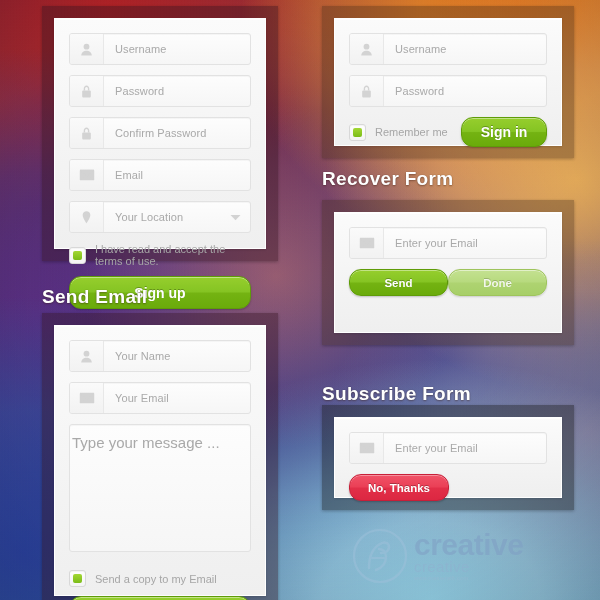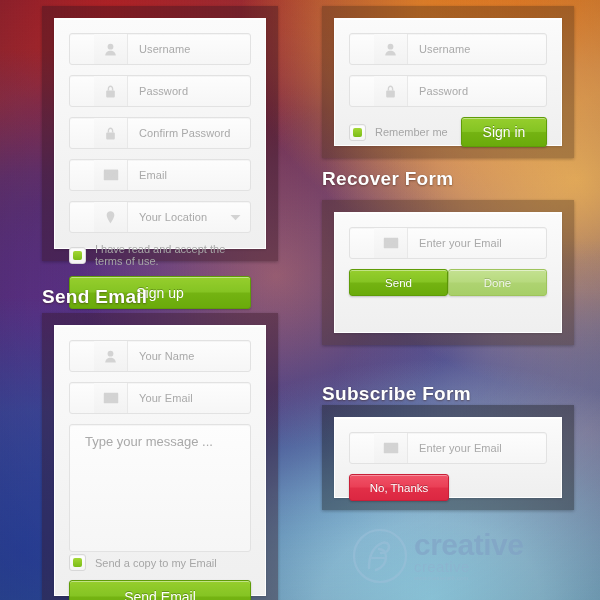--- a/index.html
+++ b/index.html
@@ -103,21 +103,20 @@
   .field {
     display: flex;
     align-items: stretch;
     height: 30px;
     margin-bottom: 10px;
     background: linear-gradient(180deg, #fdfdfd 0%, #f6f6f6 100%);
     border: 1px solid #e2e2e2;
     border-radius: 3px;
     box-shadow: inset 0 1px 1px rgba(0,0,0,0.035);
     overflow: hidden;
-    padding-left: 24px;
   }
   .field .ico {
     width: 33px;
     min-width: 33px;
     display: flex;
     align-items: center;
     justify-content: center;
     border-right: 1px solid #e8e8e8;
     background: linear-gradient(180deg, #fafafa 0%, #f2f2f2 100%);
   }
@@ -133,28 +132,28 @@
   }
   .field .caret {
     width: 30px;
     display: flex;
     align-items: center;
     justify-content: center;
   }
 
   .textarea {
     height: 128px;
-    margin-bottom: 2px;
+    margin-bottom: 18px;
     background: linear-gradient(180deg, #fdfdfd 0%, #f6f6f6 100%);
     border: 1px solid #e2e2e2;
     border-radius: 3px;
     box-shadow: inset 0 1px 1px rgba(0,0,0,0.035);
     box-sizing: border-box;
-    padding: 9px 15px;
-    font-size: 13px;
+    padding: 9px 2px;
+    font-size: 15px;
     color: #a9a9a9;
   }
 
   svg.gi { display:block; }
   .gi path, .gi rect, .gi circle, .gi polygon { fill: #d3d3d3; }
 
   
   .checkrow {
     display: flex;
     align-items: center;
@@ -180,23 +179,23 @@
     font-size: 11px;
     color: #a6a6a6;
   }
 
   
   .btn {
     display: inline-flex;
     align-items: center;
     justify-content: center;
     font-size: 13px;
-    font-weight: normal;
+    font-weight: bold;
     color: #ffffff;
-    border-radius: 3px;
+    border-radius: 12px;
     box-sizing: border-box;
     cursor: pointer;
     text-shadow: 0 -1px 0 rgba(0,0,0,0.28);
     user-select: none;
     border: 1px solid transparent;
     text-align: center;
   }
   .btn-green {
     background: linear-gradient(180deg, #96ce2d 0%, #85c423 48%, #74b312 52%, #6aab0b 100%);
     border-color: #5f9c08;

